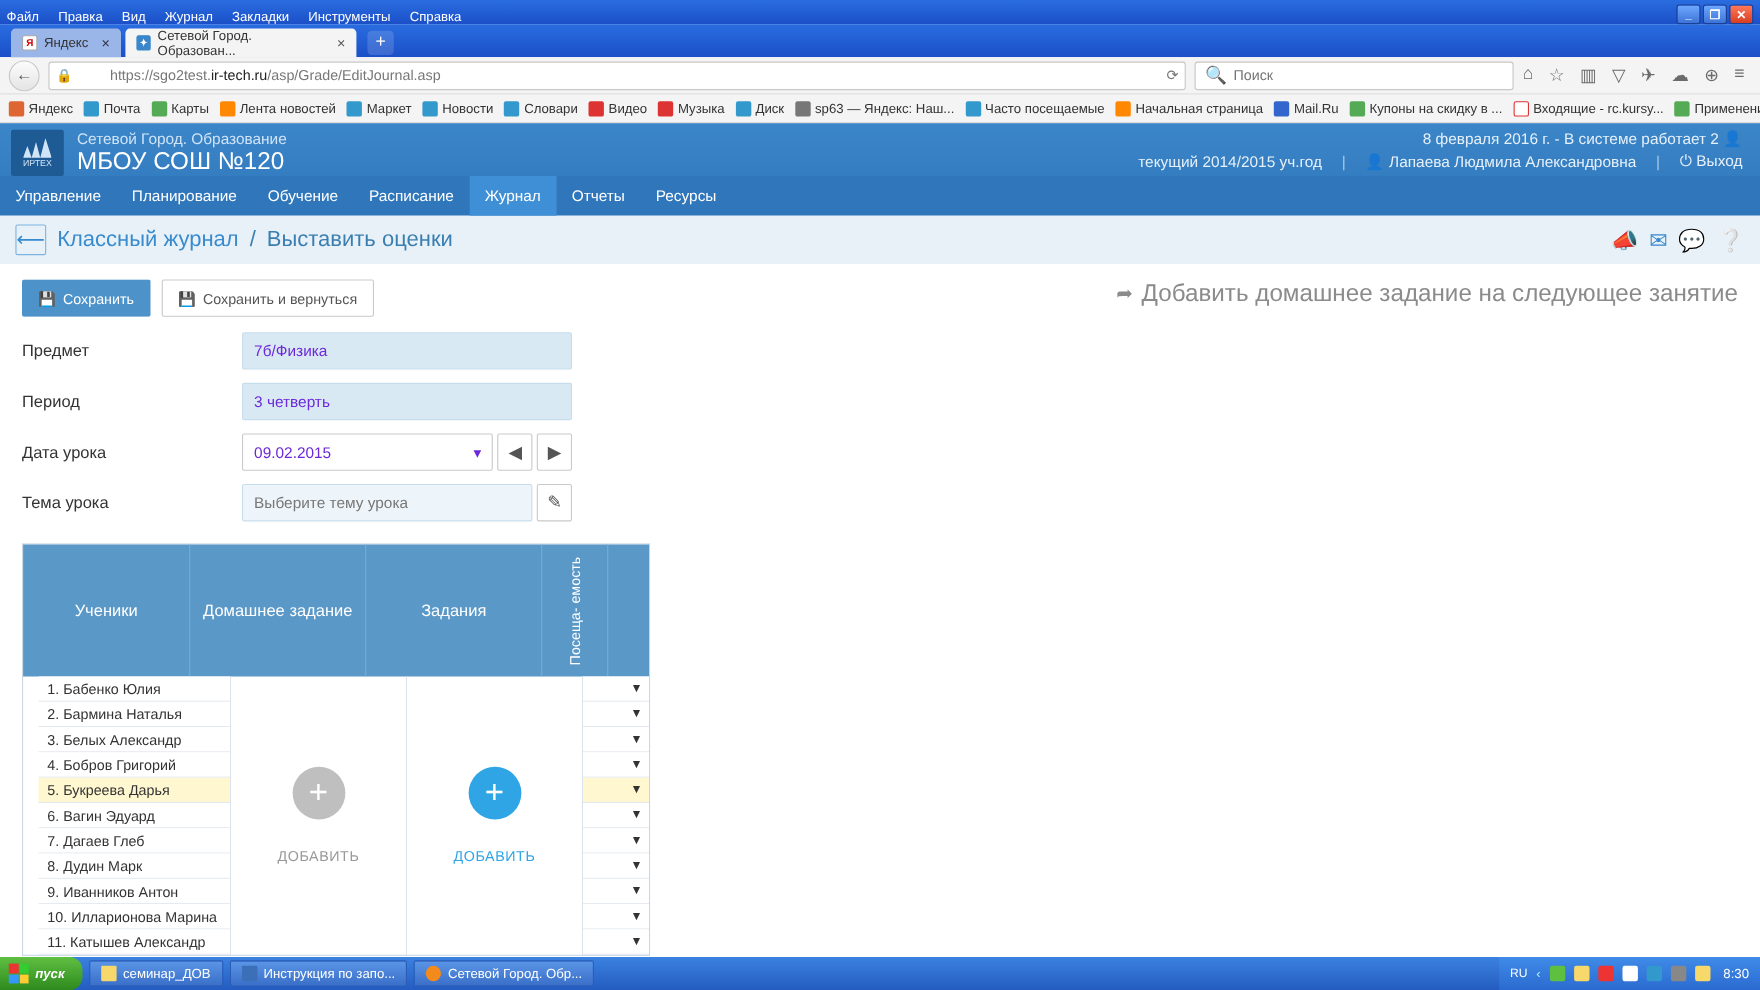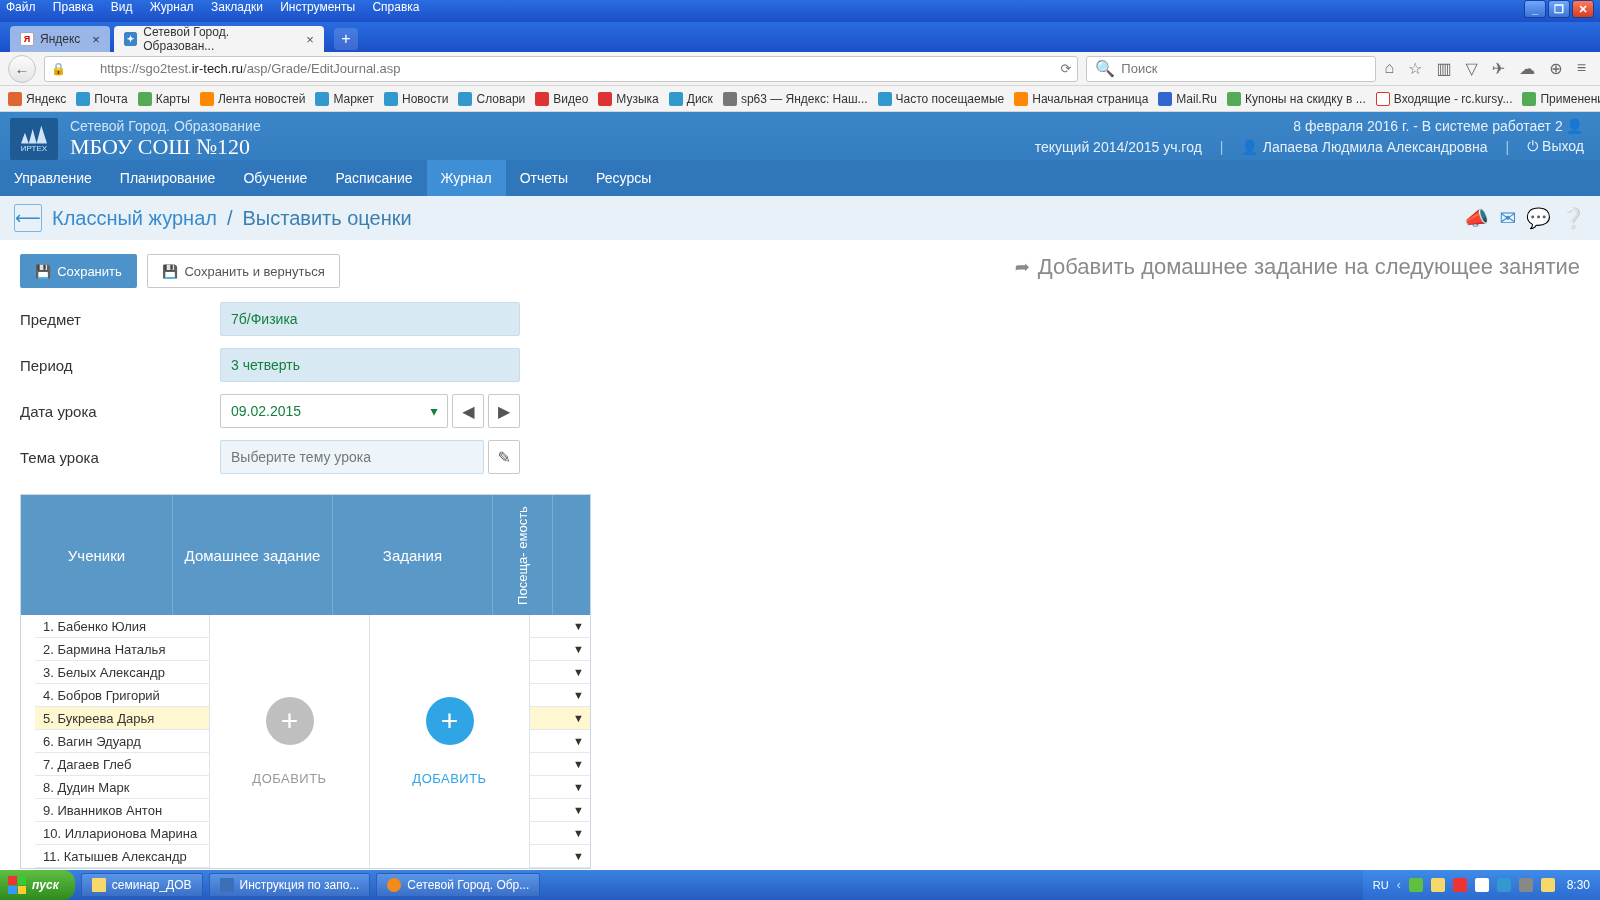--- a/index.html
+++ b/index.html
@@ -1,21 +1,21 @@
 <!DOCTYPE html>
 <html><head>
 <meta charset="utf-8">
 <style>
 * { margin:0; padding:0; box-sizing:border-box; font-family:Arial,Helvetica,sans-serif; }
 html,body { width:1600px; height:900px; overflow:hidden; background:#fff; }
 
 
 .winmenu {
   height:22px; background:linear-gradient(#2a6de0,#1b4fc7);
-  display:flex; align-items:flex-start; color:#fff; font-size:12px;
+  display:flex; align-items:flex-end; color:#fff; font-size:12px;
   padding:0 6px; justify-content:space-between;
 }
 .winmenu .items span { margin-right:14px; cursor:default; }
 .winmenu .wbtns { display:flex; gap:2px; }
 .winmenu .wbtn { width:22px; height:18px; border:1px solid #1a3f99; border-radius:3px;
   display:flex; align-items:center; justify-content:center; font-size:11px; font-weight:bold; }
 .winmenu .wbtn.min { background:linear-gradient(#6fa8ff,#3b74d6); color:#fff;}
 .winmenu .wbtn.max { background:linear-gradient(#6fa8ff,#3b74d6); color:#fff;}
 .winmenu .wbtn.close { background:linear-gradient(#ff7a5c,#d83d1f); color:#fff;}
 
@@ -63,21 +63,21 @@
 
 
 .apphdr { background:linear-gradient(#3b86c8,#2f76bb); color:#e6f0fa; }
 .apphdr .row1 { display:flex; justify-content:space-between; align-items:flex-start; padding:6px 16px 0 10px; }
 .apphdr .brand { display:flex; gap:12px; align-items:flex-start; }
 .logo { width:48px; height:42px; background:#1e5a94; border-radius:2px; position:relative;
   display:flex; flex-direction:column; align-items:center; justify-content:center; font-size:8px; color:#cfe4f7;}
 .logo::before { content:""; width:26px; height:18px; background:#cfe4f7; border-radius:1px; display:block;
   clip-path:polygon(0 100%,15% 40%,30% 100%,45% 20%,60% 100%,78% 0,100% 100%); }
 .brand .lines .l1 { font-size:14px; color:#cfe4f7; }
-.brand .lines .l2 { font-size:22px; color:#fff; font-weight:500;font-family:Liberation Serif, serif; }
+.brand .lines .l2 { font-size:22px; color:#fff; font-weight:500; }
 .apphdr .right { text-align:right; font-size:14px; }
 .apphdr .right .r1 { color:#e6f0fa; margin-bottom:4px;}
 .apphdr .right .r2 { color:#e6f0fa; display:flex; gap:18px; justify-content:flex-end; align-items:center;}
 .apphdr .right .sep { color:#a8c9e6; }
 
 
 .mainnav { display:flex; background:#2f76bb; }
 .mainnav a { color:#fff; font-size:14px; padding:10px 14px; cursor:pointer; }
 .mainnav a.active { background:#3f8fd6; }
 
@@ -97,21 +97,21 @@
 .btn { display:inline-flex; align-items:center; gap:6px; height:34px; padding:0 14px;
   border-radius:2px; font-size:13px; cursor:pointer; border:1px solid transparent;}
 .btn.primary { background:#4d92c8; color:#fff; }
 .btn.secondary { background:#fff; color:#555; border:1px solid #c9c9c9; }
 .linkbig { color:#8b8b8b; font-size:22px; display:flex; align-items:center; gap:8px;}
 .linkbig .arrow { font-size:18px; }
 
 .form { display:grid; grid-template-columns:200px 300px 60px; row-gap:12px; align-items:center; }
 .form label { font-size:15px; color:#333; }
 .fld { height:34px; background:#d9e9f4; border:1px solid #c8ddeb; border-radius:2px;
-  display:flex; align-items:center; padding:0 10px; font-size:14px; color:#15803d; }
+  display:flex; align-items:center; padding:0 10px; font-size:14px; color:#6d28d9; }
 .fld.select { background:#fff; border:1px solid #c9c9c9; justify-content:space-between; }
 .fld.theme { background:#eef5fa; color:#777; justify-content:space-between;}
 .iconbtn { width:34px; height:34px; border:1px solid #c9c9c9; background:#fff; border-radius:2px;
   display:inline-flex; align-items:center; justify-content:center; color:#555; margin-left:4px; cursor:pointer;}
 
 
 .gradetable { margin-top:20px; border:1px solid #c9d7e4; display:inline-block; }
 .gt-head { display:flex; background:#5a98c8; color:#fff; }
 .gt-head .col { display:flex; align-items:center; justify-content:center; font-size:15px;
   border-right:1px solid #79add4; height:120px; }

